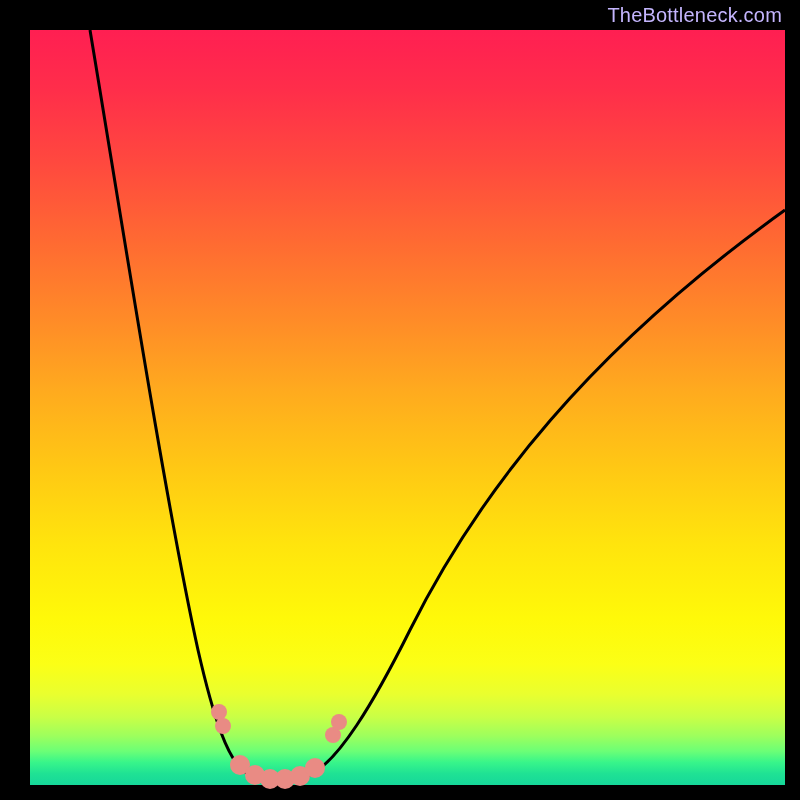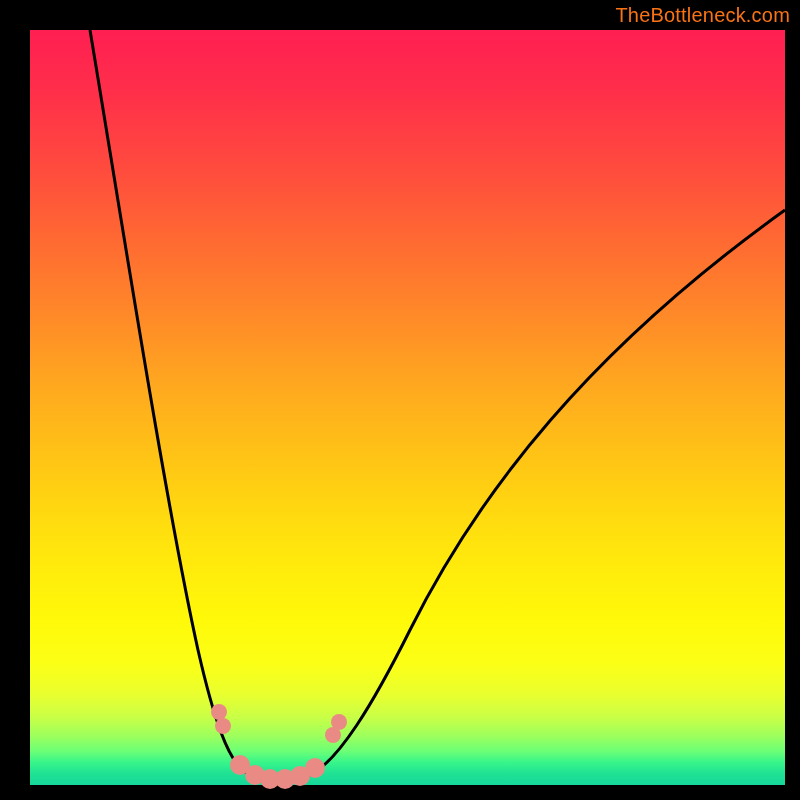--- a/index.html
+++ b/index.html
@@ -13,22 +13,22 @@
   }
   .stage {
     position: relative;
     width: 800px;
     height: 800px;
     background: #000;
   }
   .watermark {
     position: absolute;
     top: 4px;
-    right: 10px;
-    color: #f97316;
+    right: 18px;
+    color: #c4b5fd;
     font-size: 20px;
     font-weight: 500;
     letter-spacing: 0.2px;
     z-index: 10;
     user-select: none;
   }
   .plot-area {
     position: absolute;
     left: 30px;
     top: 30px;

